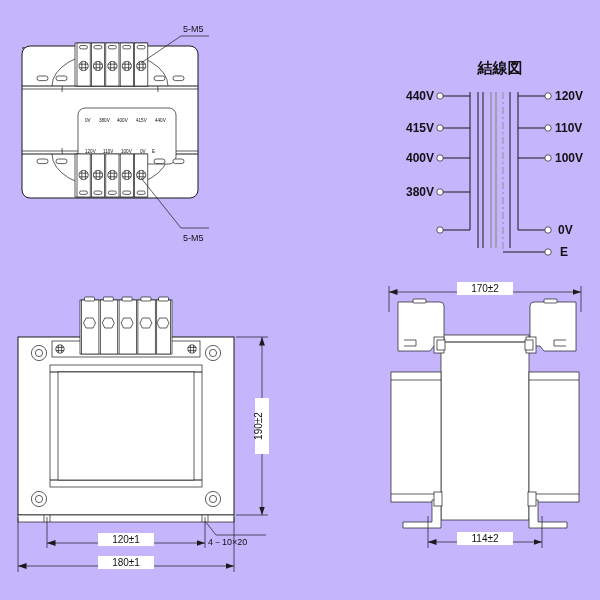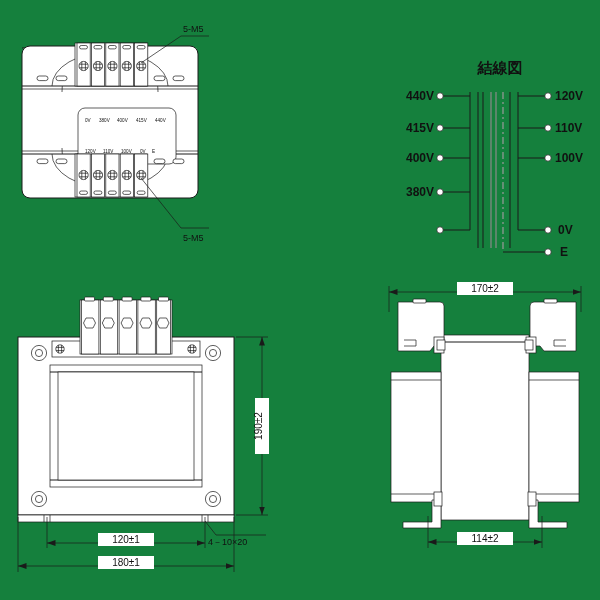--- a/index.html
+++ b/index.html
@@ -1,18 +1,18 @@
 <!DOCTYPE html>
 <html><head>
 <meta charset="utf-8">
 <style>
   html,body{margin:0;padding:0;background:#ffffff;}
   body{width:600px;height:600px;overflow:hidden;
        font-family:"Liberation Sans",sans-serif;color:#1a1a1a;}
-  #sheet{position:relative;width:600px;height:600px;background:#15803d;}
+  #sheet{position:relative;width:600px;height:600px;background:#c4b5fd;}
   svg{display:block;}
 </style>
 </head>
 <body>
 
 <div id="sheet">
 <svg width="600" height="600" viewBox="0 0 600 600">
   <defs>
     <style>
       .ln{fill:none;stroke:#1a1a1a;stroke-width:1;}

